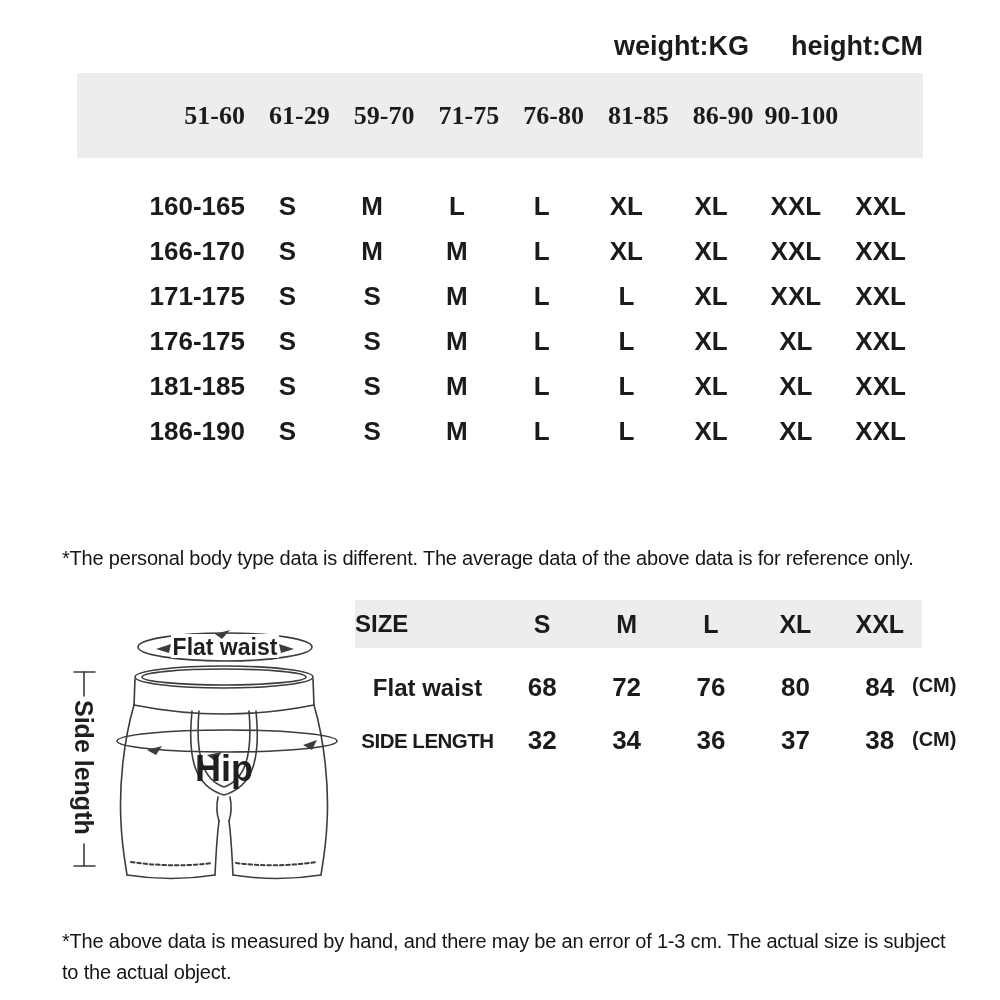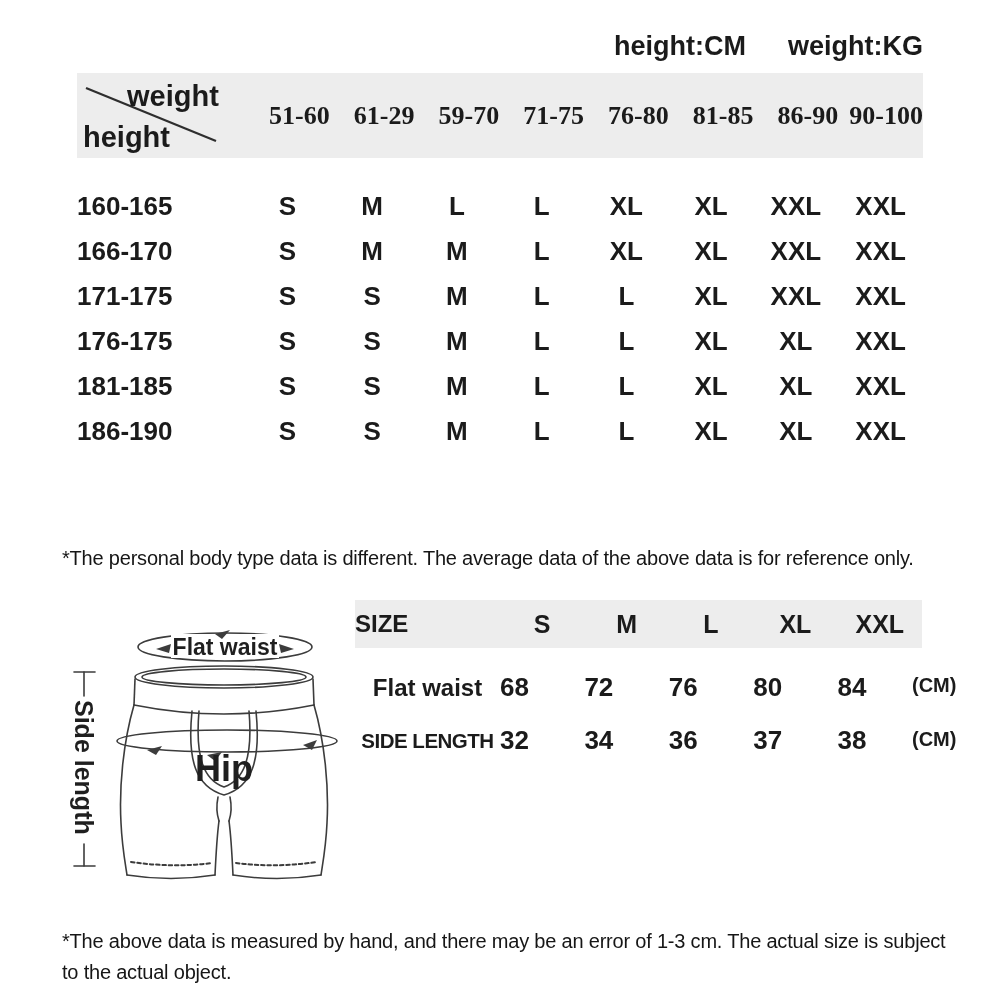--- a/index.html
+++ b/index.html
@@ -17,70 +17,63 @@
                 height:85px; background:#ededed; align-items:center; }
   .hcell { text-align:right; font-size:26px; font-weight:600;font-family:Liberation Serif, serif; }
   .corner { position:relative; height:100%; }
   .corner .diag { position:absolute; left:0; top:0; width:100%; height:100%; }
   .diag line { stroke:#2e2e2e; stroke-width:2.2; }
   .c-top { position:absolute; top:7px; left:50px; font-size:29px; font-weight:600; }
   .c-bot { position:absolute; bottom:4px; left:6px; font-size:29px; font-weight:600; }
   .tbody { margin-top:26px; }
   .trow { display:grid; grid-template-columns:168px repeat(8,1fr);
           height:45px; align-items:center; }
-  .rlabel { text-align:left; font-size:26px; font-weight:700; }
+  .rlabel { text-align:right; font-size:26px; font-weight:700; }
   .cell { text-align:center; font-size:26px; font-weight:600; }
   
   .note { font-size:20px; letter-spacing:-0.2px; color:#161616; }
   .note1 { position:absolute; left:62px; top:500px; width:900px;margin-top:47px; }
   .note2 { position:absolute; left:62px; top:926px; width:905px; line-height:31px; }
   
   .mtable { position:absolute; left:355px; top:600px; width:567px; }
   .m-header { display:grid; grid-template-columns:145px repeat(5,1fr);
               height:48px; background:#ededed; align-items:center; }
   .m-hcell { text-align:center; font-size:25px; font-weight:600; }
   .m-size { font-size:24px; font-weight:700; }
   .m-row { display:grid; grid-template-columns:145px repeat(5,1fr);
            height:53px; align-items:center; }
   .m-row.first { margin-top:13px; }
   .m-label { text-align:center; font-weight:700; }
   .flat { font-size:24px; }
   .side { font-size:20.5px; letter-spacing:-0.5px; }
-  .m-cell { font-size:26px; font-weight:700; }
+  .m-cell { text-align:center; font-size:26px; font-weight:700; }
   .cm { position:absolute; left:912px; font-size:20px; font-weight:600; }
   .cm1 { top:674px; } .cm2 { top:728px; }
   
   .diagram { position:absolute; left:55px; top:578px; width:300px; height:322px; }
   .diagram path, .diagram ellipse, .diagram line {
     fill:none; stroke:#3c3c3c; stroke-width:1.6; stroke-linecap:round; }
   .diagram .arrow { fill:#3c3c3c; stroke:none; }
   .diagram .mask { fill:#ffffff; stroke:none; }
   .diagram text { fill:#1f1f1f; font-weight:700; stroke:none;
                   font-family:"Liberation Sans","DejaVu Sans",sans-serif; }
   .diagram .stitch { stroke-dasharray:3.5 2.8; stroke-width:2; }
 </style>
 </head>
 <body>
 
 <div class="canvas">
 
   <div class="units">
+    <span>weight:KG</span>
     <span>height:CM</span>
-    <span>weight:KG</span>
   </div>
 
   <div class="chart">
     <div class="header-row">
-      <div class="corner">
-        <svg class="diag" viewBox="0 0 168 85" preserveAspectRatio="none">
-          <line x1="9" y1="15" x2="139" y2="68"></line>
-        </svg>
-        <span class="c-top">weight</span>
-        <span class="c-bot">height</span>
-      </div>
       <div class="hcell">51-60</div>
       <div class="hcell">61-29</div>
       <div class="hcell">59-70</div>
       <div class="hcell">71-75</div>
       <div class="hcell">76-80</div>
       <div class="hcell">81-85</div>
       <div class="hcell">86-90</div>
       <div class="hcell">90-100</div>
     </div>
 

